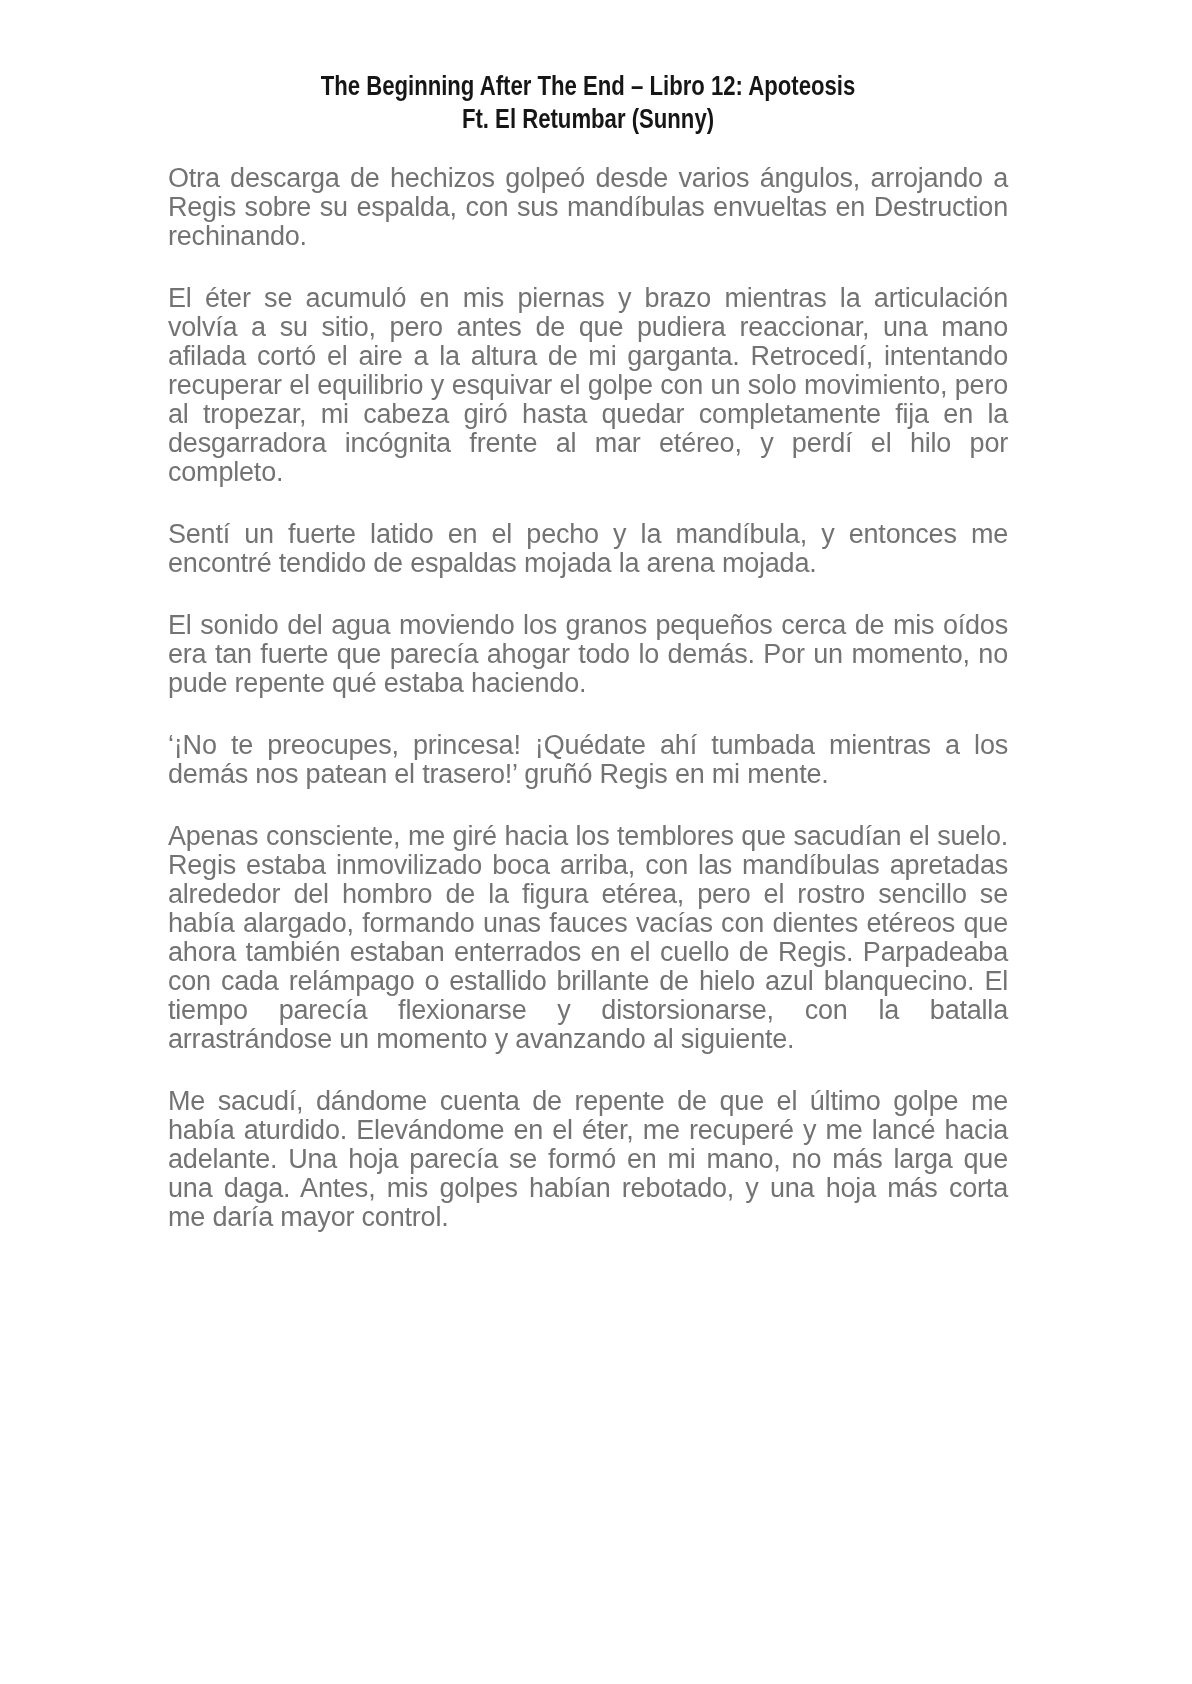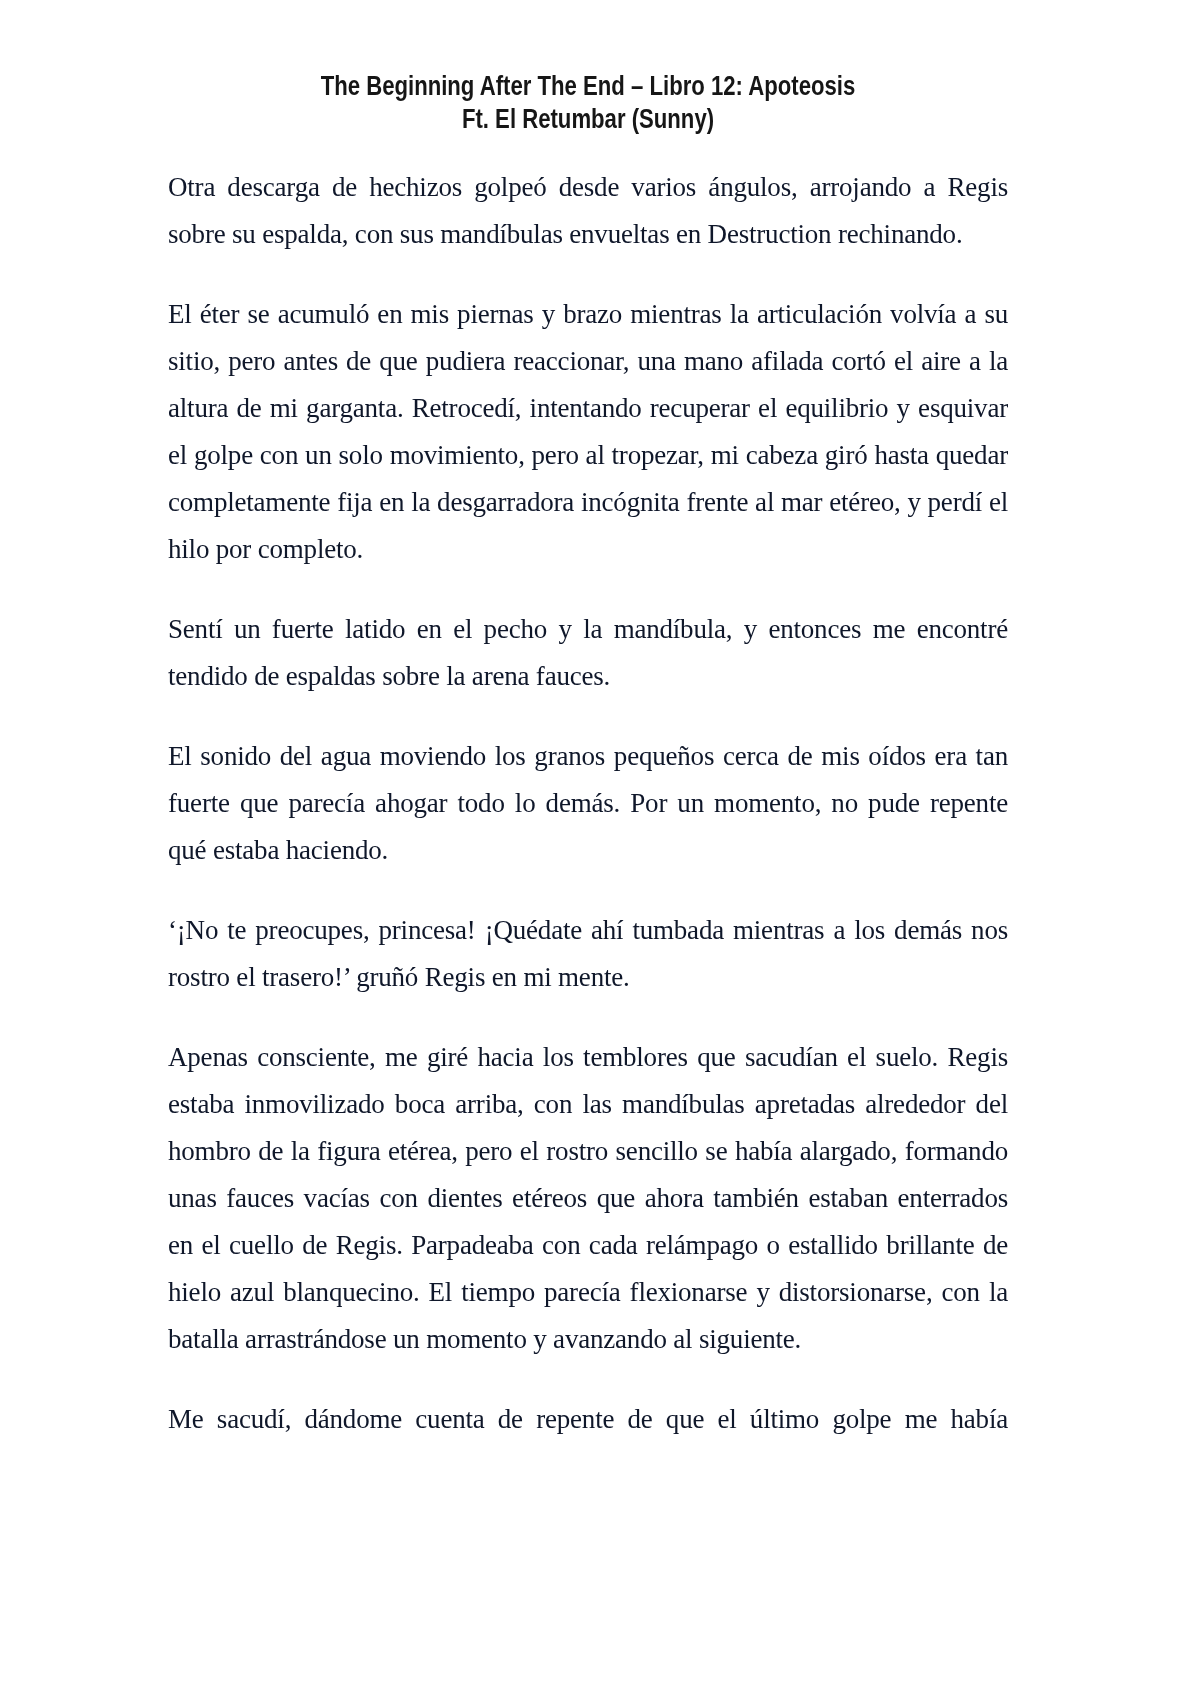--- a/index.html
+++ b/index.html
@@ -28,28 +28,28 @@
     line-height: 33px;
     color: #161616;
     transform: scaleX(0.82);
     transform-origin: 50% 50%;
     white-space: nowrap;
   }
   .doc-body {
     width: 840px;
   }
   .doc-body p.para {
-    font-family: Liberation Serif, serif;
+    font-family: Liberation Sans, sans-serif;
     font-size: 27px;
-    line-height: 47px;
+    line-height: 29px;
     letter-spacing: -0.2px;
     text-align: justify;
     text-justify: inter-word;
     margin: 0 0 33px 0;
-    color: #0f172a;
+    color: #737373;
   }
   .footer-art {
     position: absolute;
     left: 2px;
     top: 1585px;
     width: 178px;
     height: 99px;
     margin: 0;
     overflow: hidden;
   }
@@ -65,23 +65,23 @@
 <div class="page">
 
   <header class="doc-title">
     <div class="title-line">The Beginning After The End – Libro 12: Apoteosis</div>
     <div class="title-line">Ft. El Retumbar (Sunny)</div>
   </header>
 
   <main class="doc-body">
       <p class="para">Otra descarga de hechizos golpeó desde varios ángulos, arrojando a Regis sobre su espalda, con sus mandíbulas envueltas en Destruction rechinando.</p>
       <p class="para">El éter se acumuló en mis piernas y brazo mientras la articulación volvía a su sitio, pero antes de que pudiera reaccionar, una mano afilada cortó el aire a la altura de mi garganta. Retrocedí, intentando recuperar el equilibrio y esquivar el golpe con un solo movimiento, pero al tropezar, mi cabeza giró hasta quedar completamente fija en la desgarradora incógnita frente al mar etéreo, y perdí el hilo por completo.</p>
-      <p class="para">Sentí un fuerte latido en el pecho y la mandíbula, y entonces me encontré tendido de espaldas sobre la arena fauces.</p>
+      <p class="para">Sentí un fuerte latido en el pecho y la mandíbula, y entonces me encontré tendido de espaldas mojada la arena mojada.</p>
       <p class="para">El sonido del agua moviendo los granos pequeños cerca de mis oídos era tan fuerte que parecía ahogar todo lo demás. Por un momento, no pude repente qué estaba haciendo.</p>
-      <p class="para">‘¡No te preocupes, princesa! ¡Quédate ahí tumbada mientras a los demás nos rostro el trasero!’ gruñó Regis en mi mente.</p>
+      <p class="para">‘¡No te preocupes, princesa! ¡Quédate ahí tumbada mientras a los demás nos patean el trasero!’ gruñó Regis en mi mente.</p>
       <p class="para">Apenas consciente, me giré hacia los temblores que sacudían el suelo. Regis estaba inmovilizado boca arriba, con las mandíbulas apretadas alrededor del hombro de la figura etérea, pero el rostro sencillo se había alargado, formando unas fauces vacías con dientes etéreos que ahora también estaban enterrados en el cuello de Regis. Parpadeaba con cada relámpago o estallido brillante de hielo azul blanquecino. El tiempo parecía flexionarse y distorsionarse, con la batalla arrastrándose un momento y avanzando al siguiente.</p>
       <p class="para">Me sacudí, dándome cuenta de repente de que el último golpe me había aturdido. Elevándome en el éter, me recuperé y me lancé hacia adelante. Una hoja parecía se formó en mi mano, no más larga que una daga. Antes, mis golpes habían rebotado, y una hoja más corta me daría mayor control.</p>
     </main>
 
   <figure class="footer-art" aria-label="Grayscale manga-style close-up of a face peering through dark strands of hair">
     <svg viewBox="0 0 178 110" xmlns="http://www.w3.org/2000/svg">
 
       <rect x="0" y="0" width="178" height="110" fill="#dedede"></rect>
       <path d="M20,0 H150 V110 H20 Z" fill="#ececec"></path>
 

